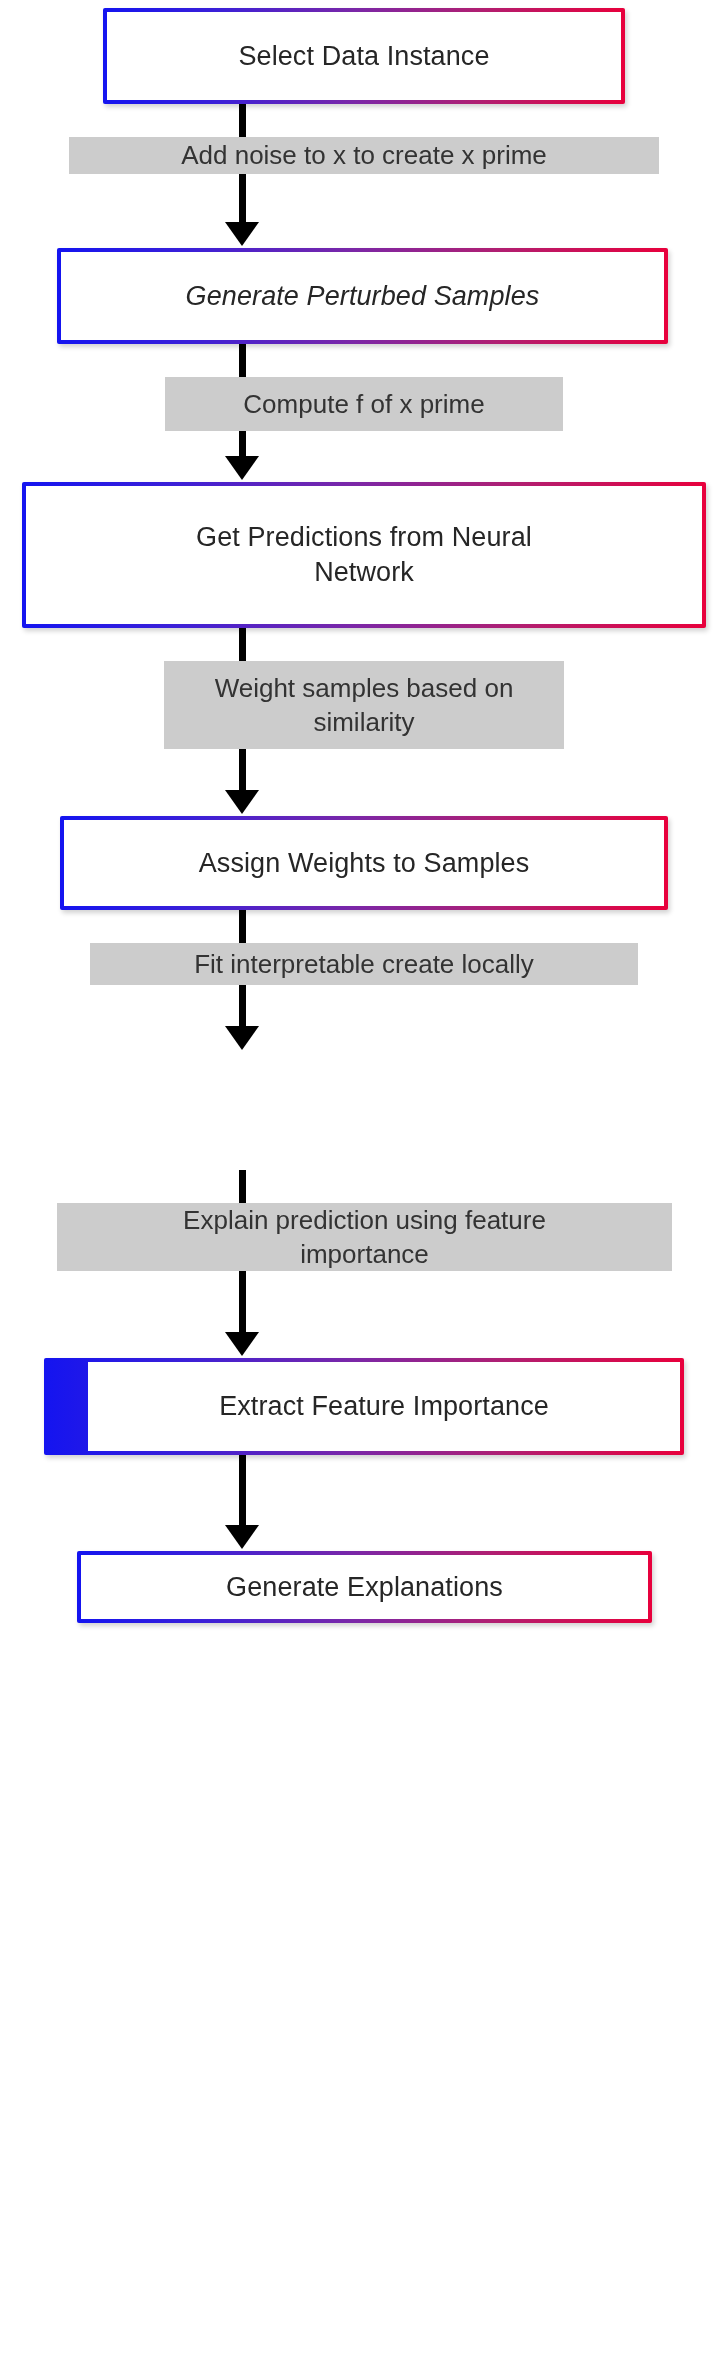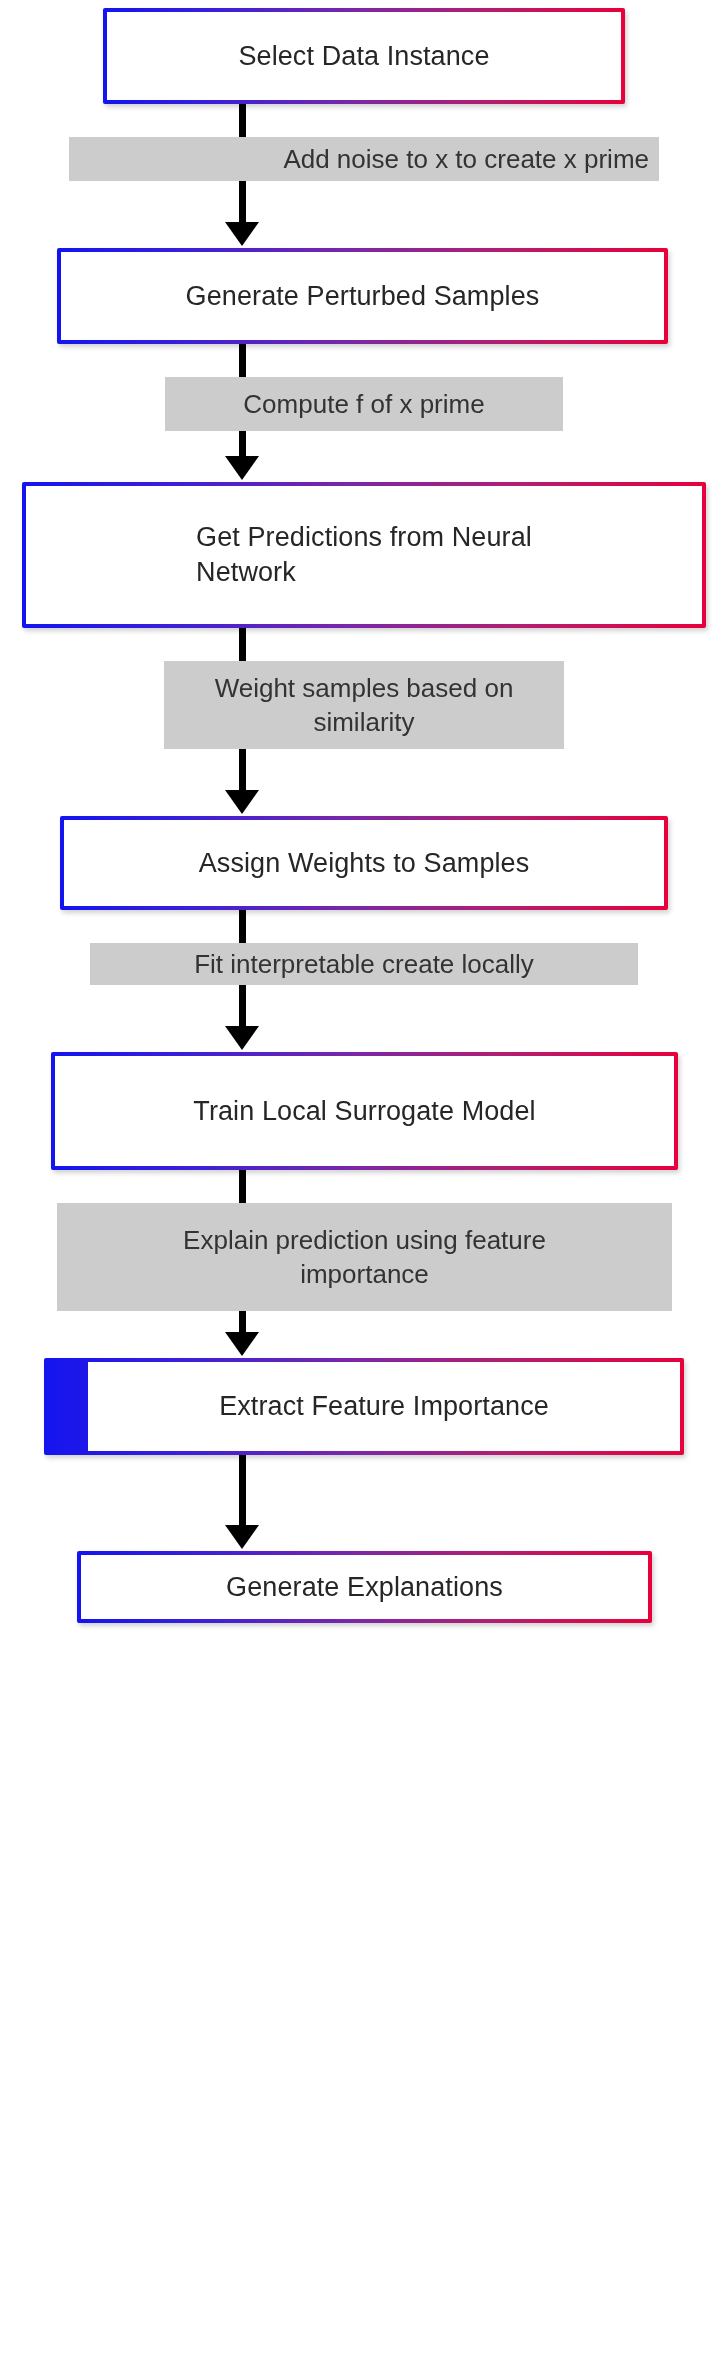--- a/index.html
+++ b/index.html
@@ -29,21 +29,21 @@
     border-radius: 2px;
     background-image:
         linear-gradient(#ffffff, #ffffff),
         linear-gradient(90deg, #1414F0 0%, #3B20D8 22%, #7A27A8 48%, #B01F72 72%, #E8003C 100%);
     background-origin: border-box;
     background-clip: content-box, border-box;
     box-shadow: 2px 3px 5px rgba(0,0,0,0.18);
     display: flex;
     align-items: center;
     justify-content: center;
-    text-align: left;
+    text-align: center;
   }
   .node-label {
     color: #262626;
     font-size: 27px;
     line-height: 1.28;
     letter-spacing: 0.1px;
     padding: 0 14px;
     white-space: pre-line;
   }
 
@@ -87,27 +87,27 @@
 
 <div id="flowchart">
 
   <div class="node" style="left: 103px; top: 8px; width: 522px; height: 96px;">
     <span class="node-label">Select Data Instance</span>
   </div>
 
   <div class="connector" style="top: 104px; height: 118px;"></div>
   <div class="arrowhead" style="top: 222px;"></div>
 
-  <div class="node" style="left: 57px; top: 248px; width: 611px; height: 96px;">
+  <div class="node" style="left: 57px; top: 248px; width: 611px; height: 96px; font-style: italic;">
     <span class="node-label">Generate Perturbed Samples</span>
   </div>
 
   <div class="connector" style="top: 344px; height: 112px;"></div>
 
-  <div class="edge-label" style="left: 69px; top: 137px; width: 590px; height: 44px; justify-content: flex-end;">
+  <div class="edge-label" style="left: 69px; top: 137px; width: 590px; height: 37px;">
     <span class="edge-label-text">Add noise to x to create x prime</span>
   </div>
   <div class="arrowhead" style="top: 456px;"></div>
 
   <div class="node" style="left: 22px; top: 482px; width: 684px; height: 146px;">
     <span class="node-label">Get Predictions from Neural
 Network</span>
   </div>
 
   <div class="connector" style="top: 628px; height: 162px;"></div>
@@ -121,36 +121,33 @@
   </div>
 
   <div class="connector" style="top: 910px; height: 116px;"></div>
 
   <div class="edge-label" style="left: 164px; top: 661px; width: 400px; height: 88px;">
     <span class="edge-label-text">Weight samples based on
 similarity</span>
   </div>
   <div class="arrowhead" style="top: 1026px;"></div>
 
-  <div class="node" style="left: 51px; top: 1052px; width: 627px; height: 118px;">
-    <span class="node-label">Train Local Surrogate Model</span>
-  </div>
 
   <div class="connector" style="top: 1170px; height: 162px;"></div>
   <div class="edge-label" style="left: 90px; top: 943px; width: 548px; height: 42px;">
     <span class="edge-label-text">Fit interpretable create locally</span>
   </div>
   <div class="arrowhead" style="top: 1332px;"></div>
 
   <div class="node" style="left: 44px; top: 1358px; width: 640px; height: 97px; padding-left: 40px;">
     <span class="node-label">Extract Feature Importance</span>
   </div>
 
   <div class="connector" style="top: 1455px; height: 70px;"></div>
-  <div class="edge-label" style="left: 57px; top: 1203px; width: 615px; height: 108px; text-align: center;">
+  <div class="edge-label" style="left: 57px; top: 1203px; width: 615px; height: 68px; text-align: center;">
     <span class="edge-label-text">Explain prediction using feature
 importance</span>
   </div>
   <div class="arrowhead" style="top: 1525px;"></div>
 
   <div class="node" style="left: 77px; top: 1551px; width: 575px; height: 72px;">
     <span class="node-label">Generate Explanations</span>
   </div>
 
 </div>

